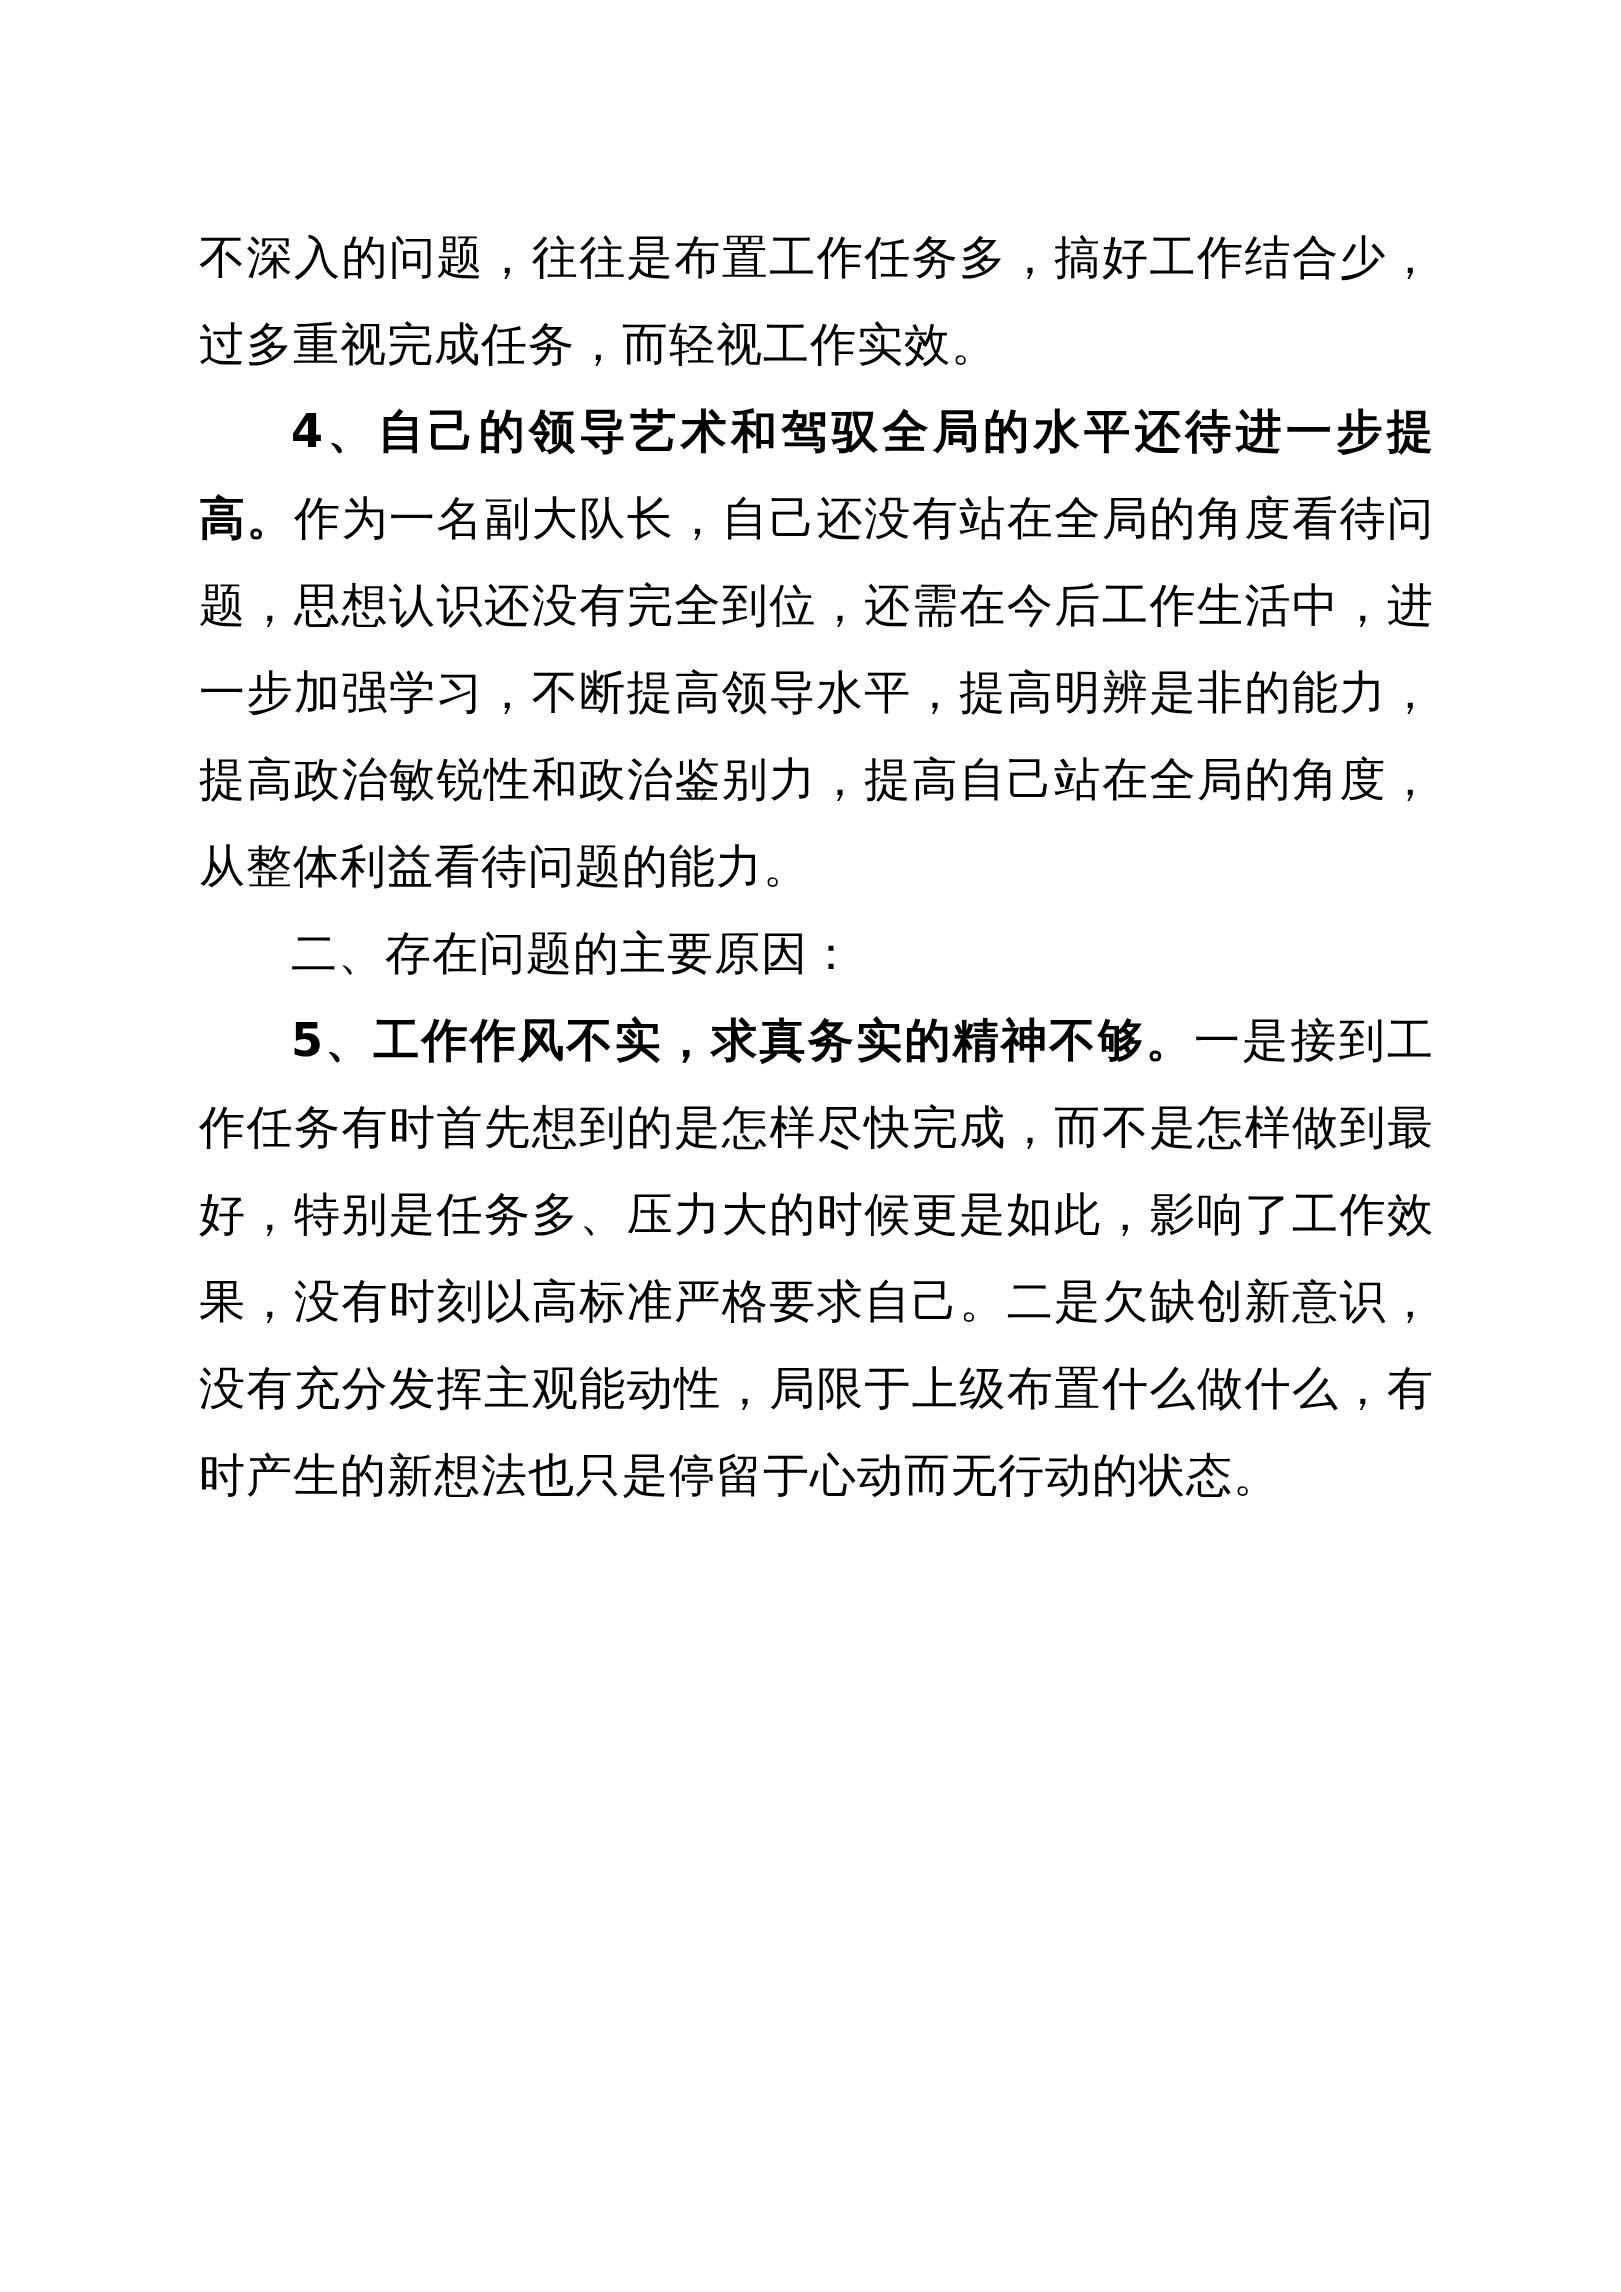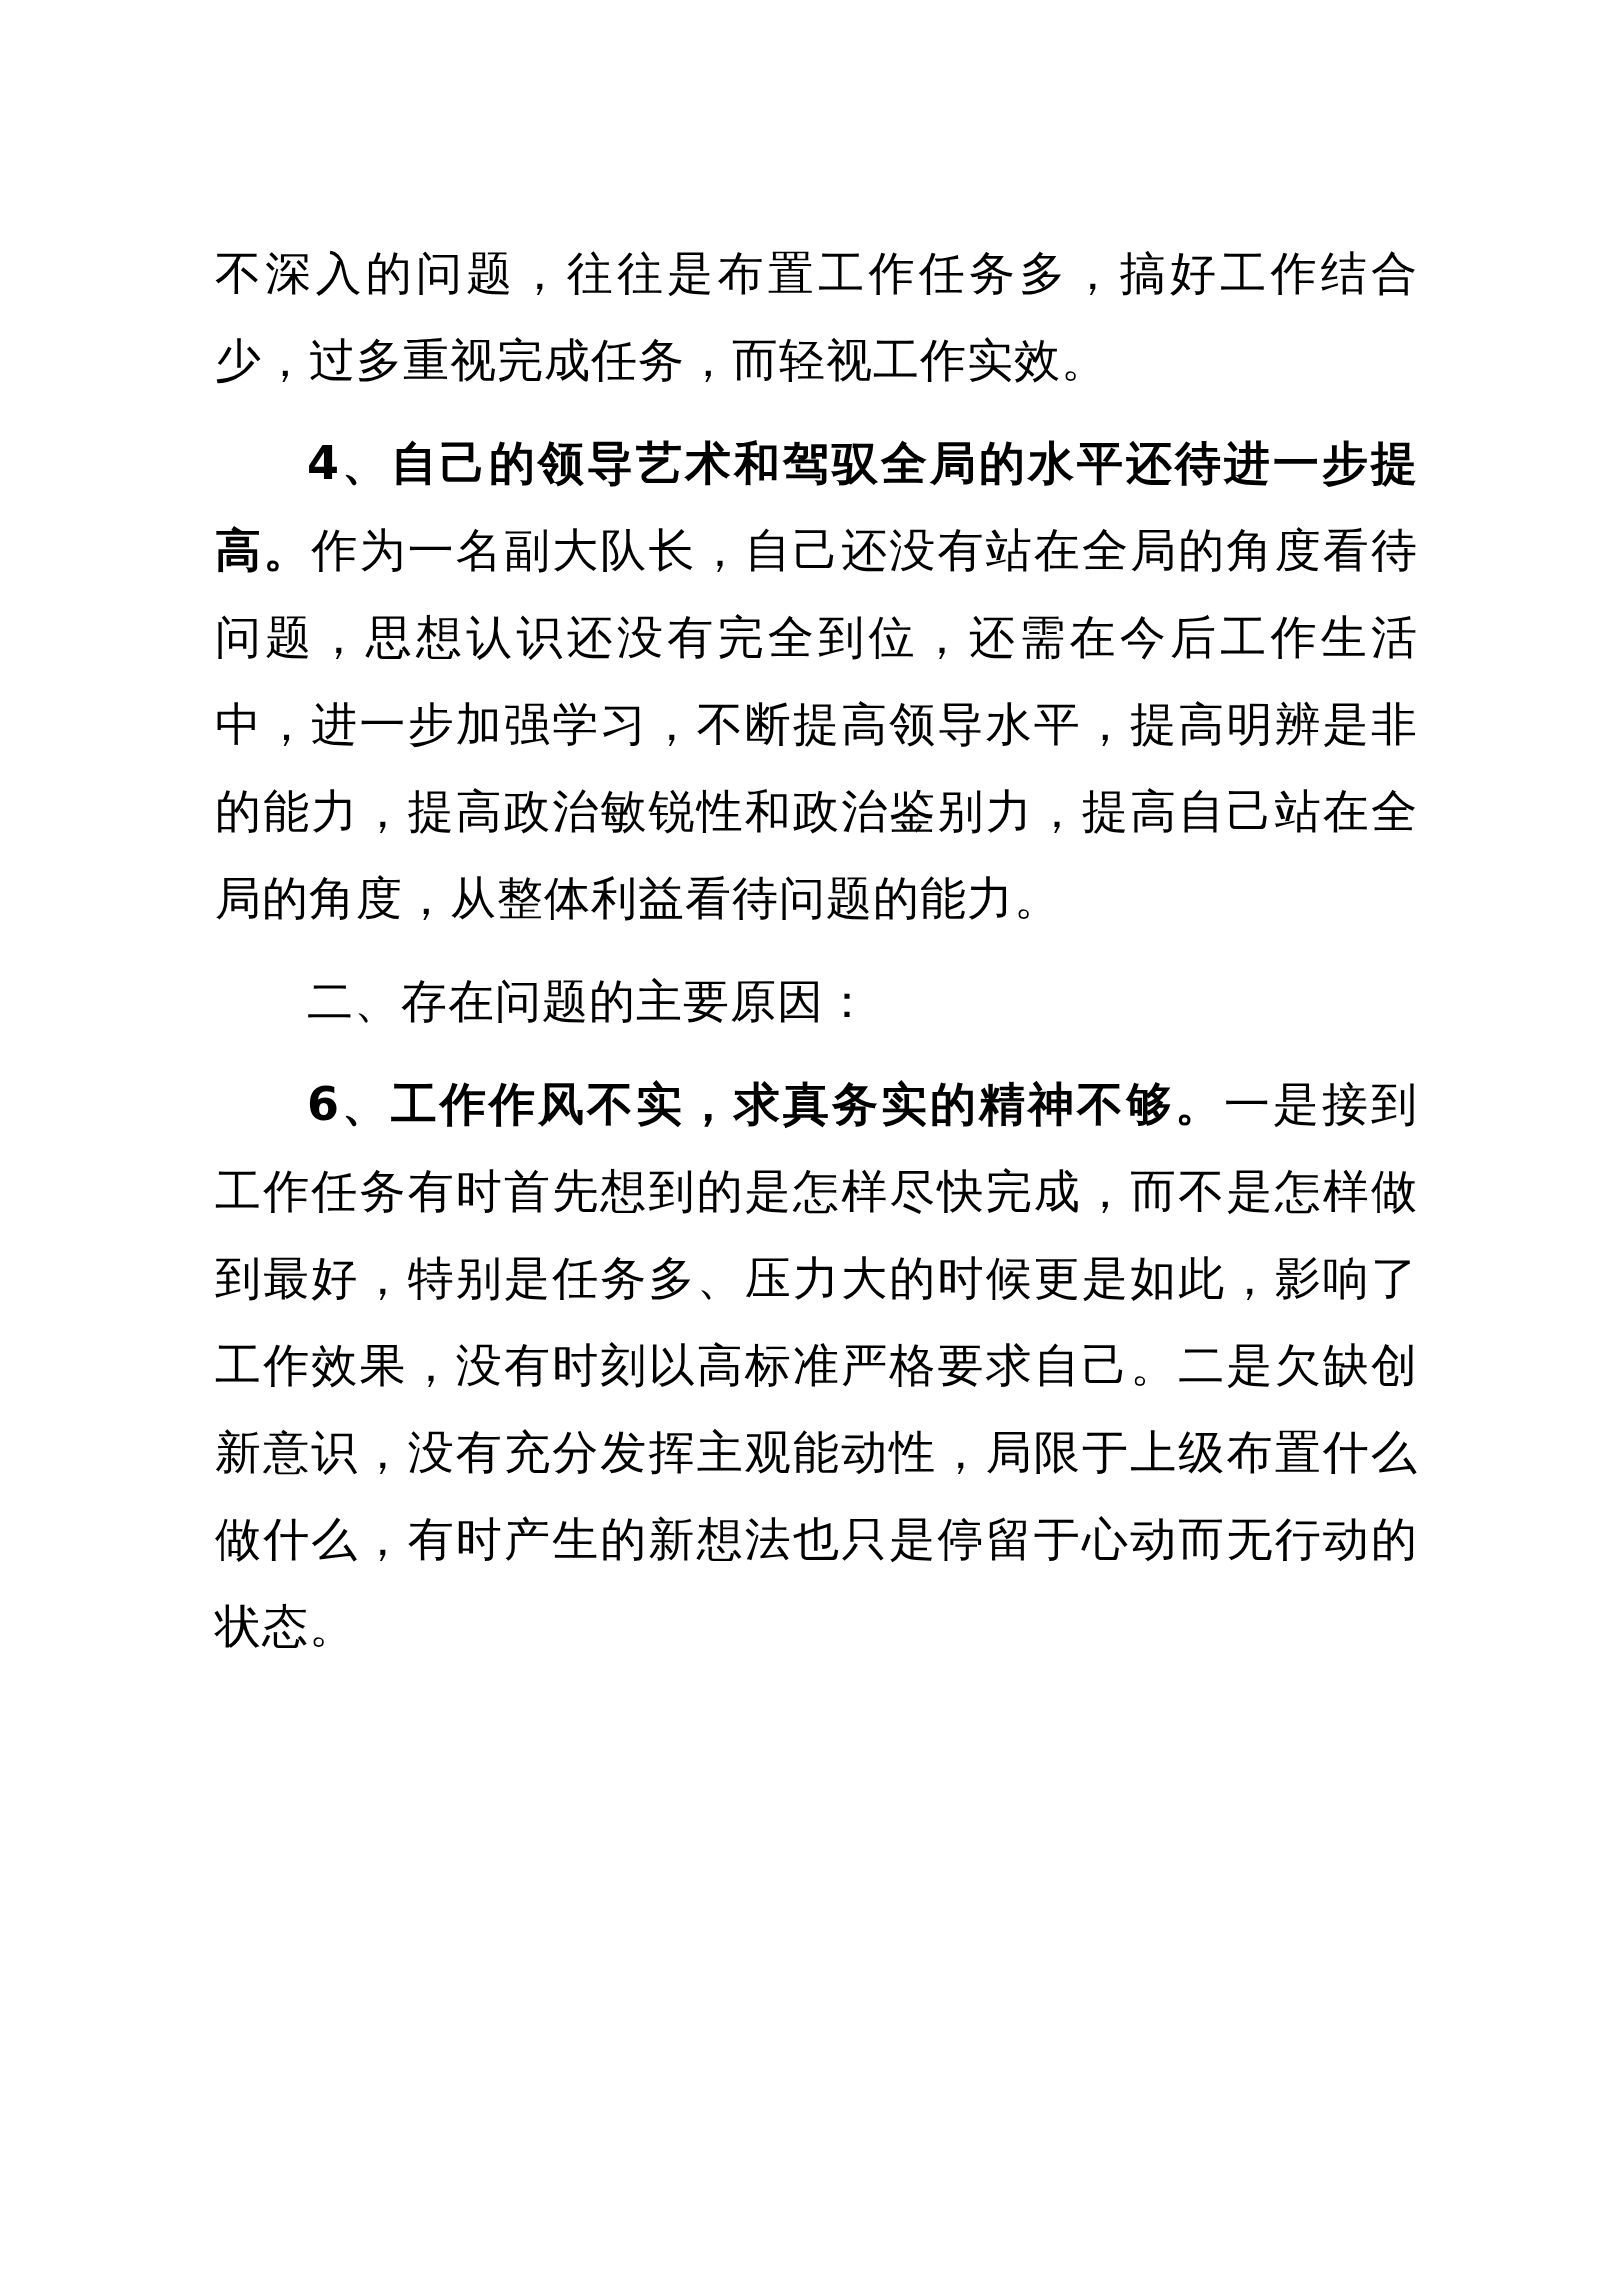--- a/index.html
+++ b/index.html
@@ -1,32 +1,32 @@
 <!DOCTYPE html>
 <html><head>
 <meta charset="utf-8">
 <style>
   html, body { margin:0; padding:0; background:#ffffff; }
   body { width:1621px; height:2293px; position:relative; overflow:hidden;
          font-family:"DejaVu Sans", "Liberation Sans", sans-serif; color:#000; }
   .page { position:absolute; left:199px; top:214px; width:1235px; }
-  .para { font-size:46px; line-height:87px; margin:16px; text-align:justify; letter-spacing:1px; }
+  .para { font-size:46px; line-height:87px; margin:0; text-align:justify; letter-spacing:1px; }
   .indent { text-indent:92px; }
   .b { font-weight:bold; }
 </style>
 </head>
 <body>
 
 <div class="page">
   <p class="para">
     <span>不深入的问题，往往是布置工作任务多，搞好工作结合少，过多重视完成任务，而轻视工作实效。</span>
   </p>
   <p class="para indent">
     <span class="b">4、自己的领导艺术和驾驭全局的水平还待进一步提高。</span><span>作为一名副大队长，自己还没有站在全局的角度看待问题，思想认识还没有完全到位，还需在今后工作生活中，进一步加强学习，不断提高领导水平，提高明辨是非的能力，提高政治敏锐性和政治鉴别力，提高自己站在全局的角度，从整体利益看待问题的能力。</span>
   </p>
   <p class="para indent">
     <span>二、存在问题的主要原因：</span>
   </p>
   <p class="para indent">
-    <span class="b">6、工作作风不实，求真务实的精神不够。</span><span>一是接到工作任务有时首先想到的是怎样尽快完成，而不是怎样做到最好，特别是任务多、压力大的时候更是如此，影响了工作效果，没有时刻以高标准严格要求自己。二是欠缺创新意识，没有充分发挥主观能动性，局限于上级布置什么做什么，有时产生的新想法也只是停留于心动而无行动的状态。</span>
+    <span class="b">5、工作作风不实，求真务实的精神不够。</span><span>一是接到工作任务有时首先想到的是怎样尽快完成，而不是怎样做到最好，特别是任务多、压力大的时候更是如此，影响了工作效果，没有时刻以高标准严格要求自己。二是欠缺创新意识，没有充分发挥主观能动性，局限于上级布置什么做什么，有时产生的新想法也只是停留于心动而无行动的状态。</span>
   </p>
 </div>
 
 
 </body></html>

